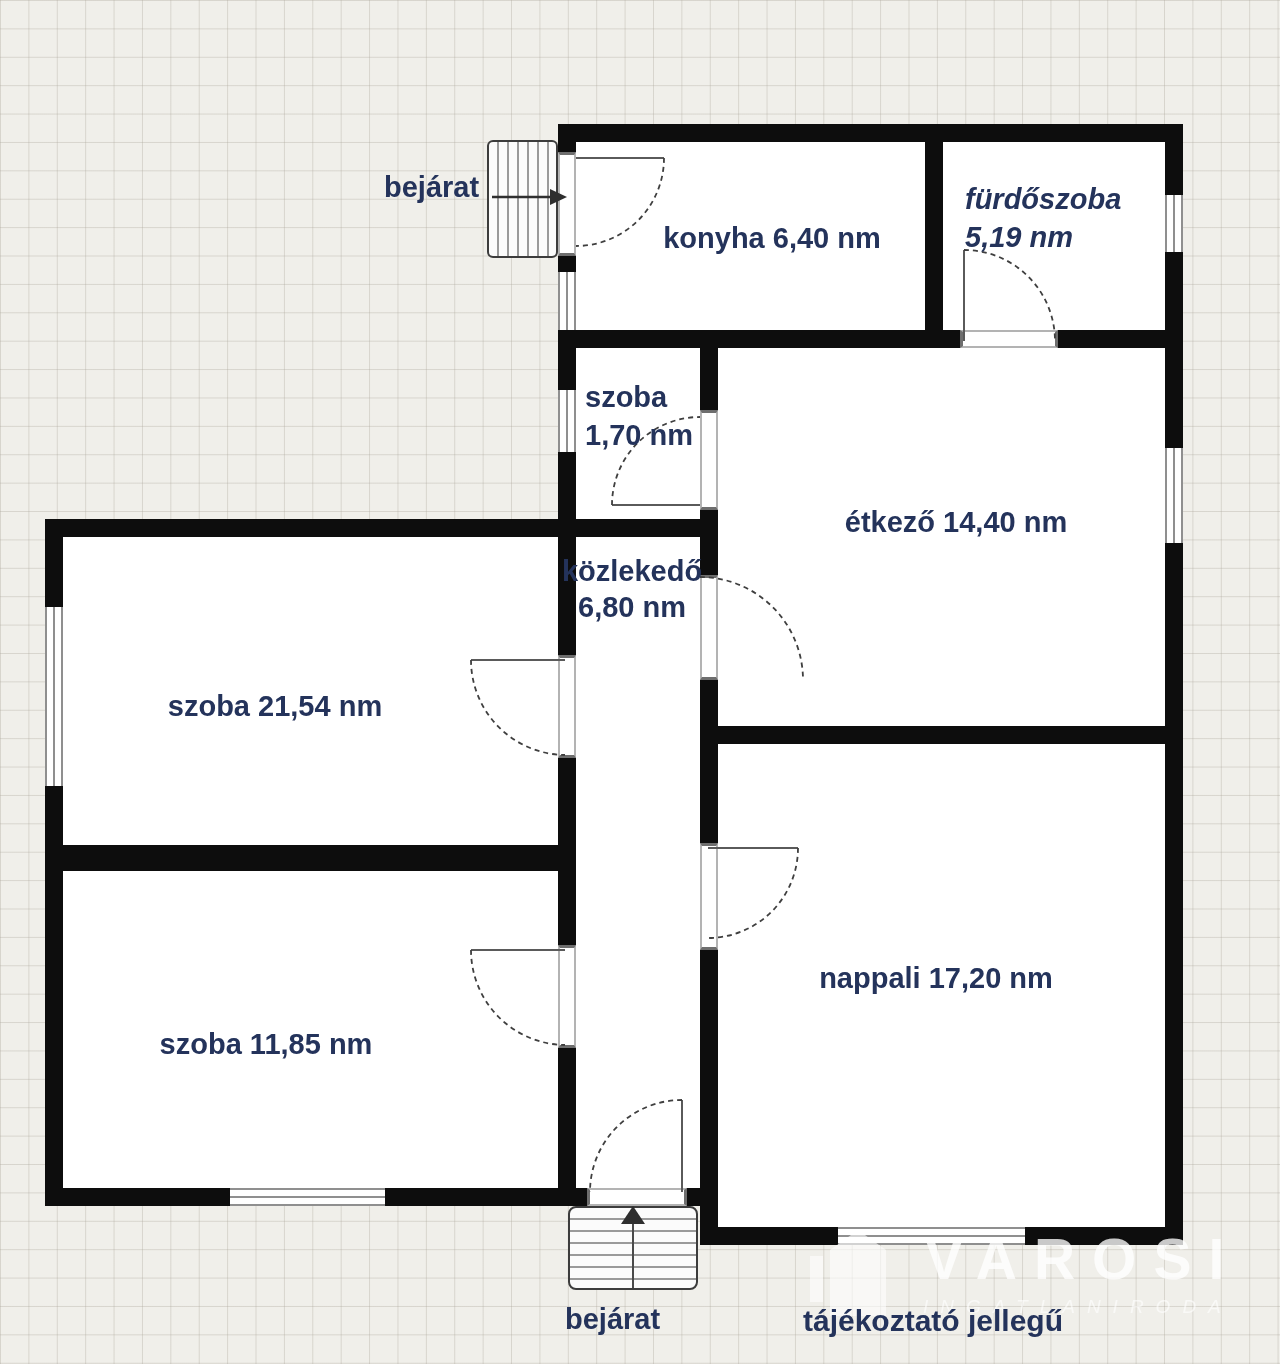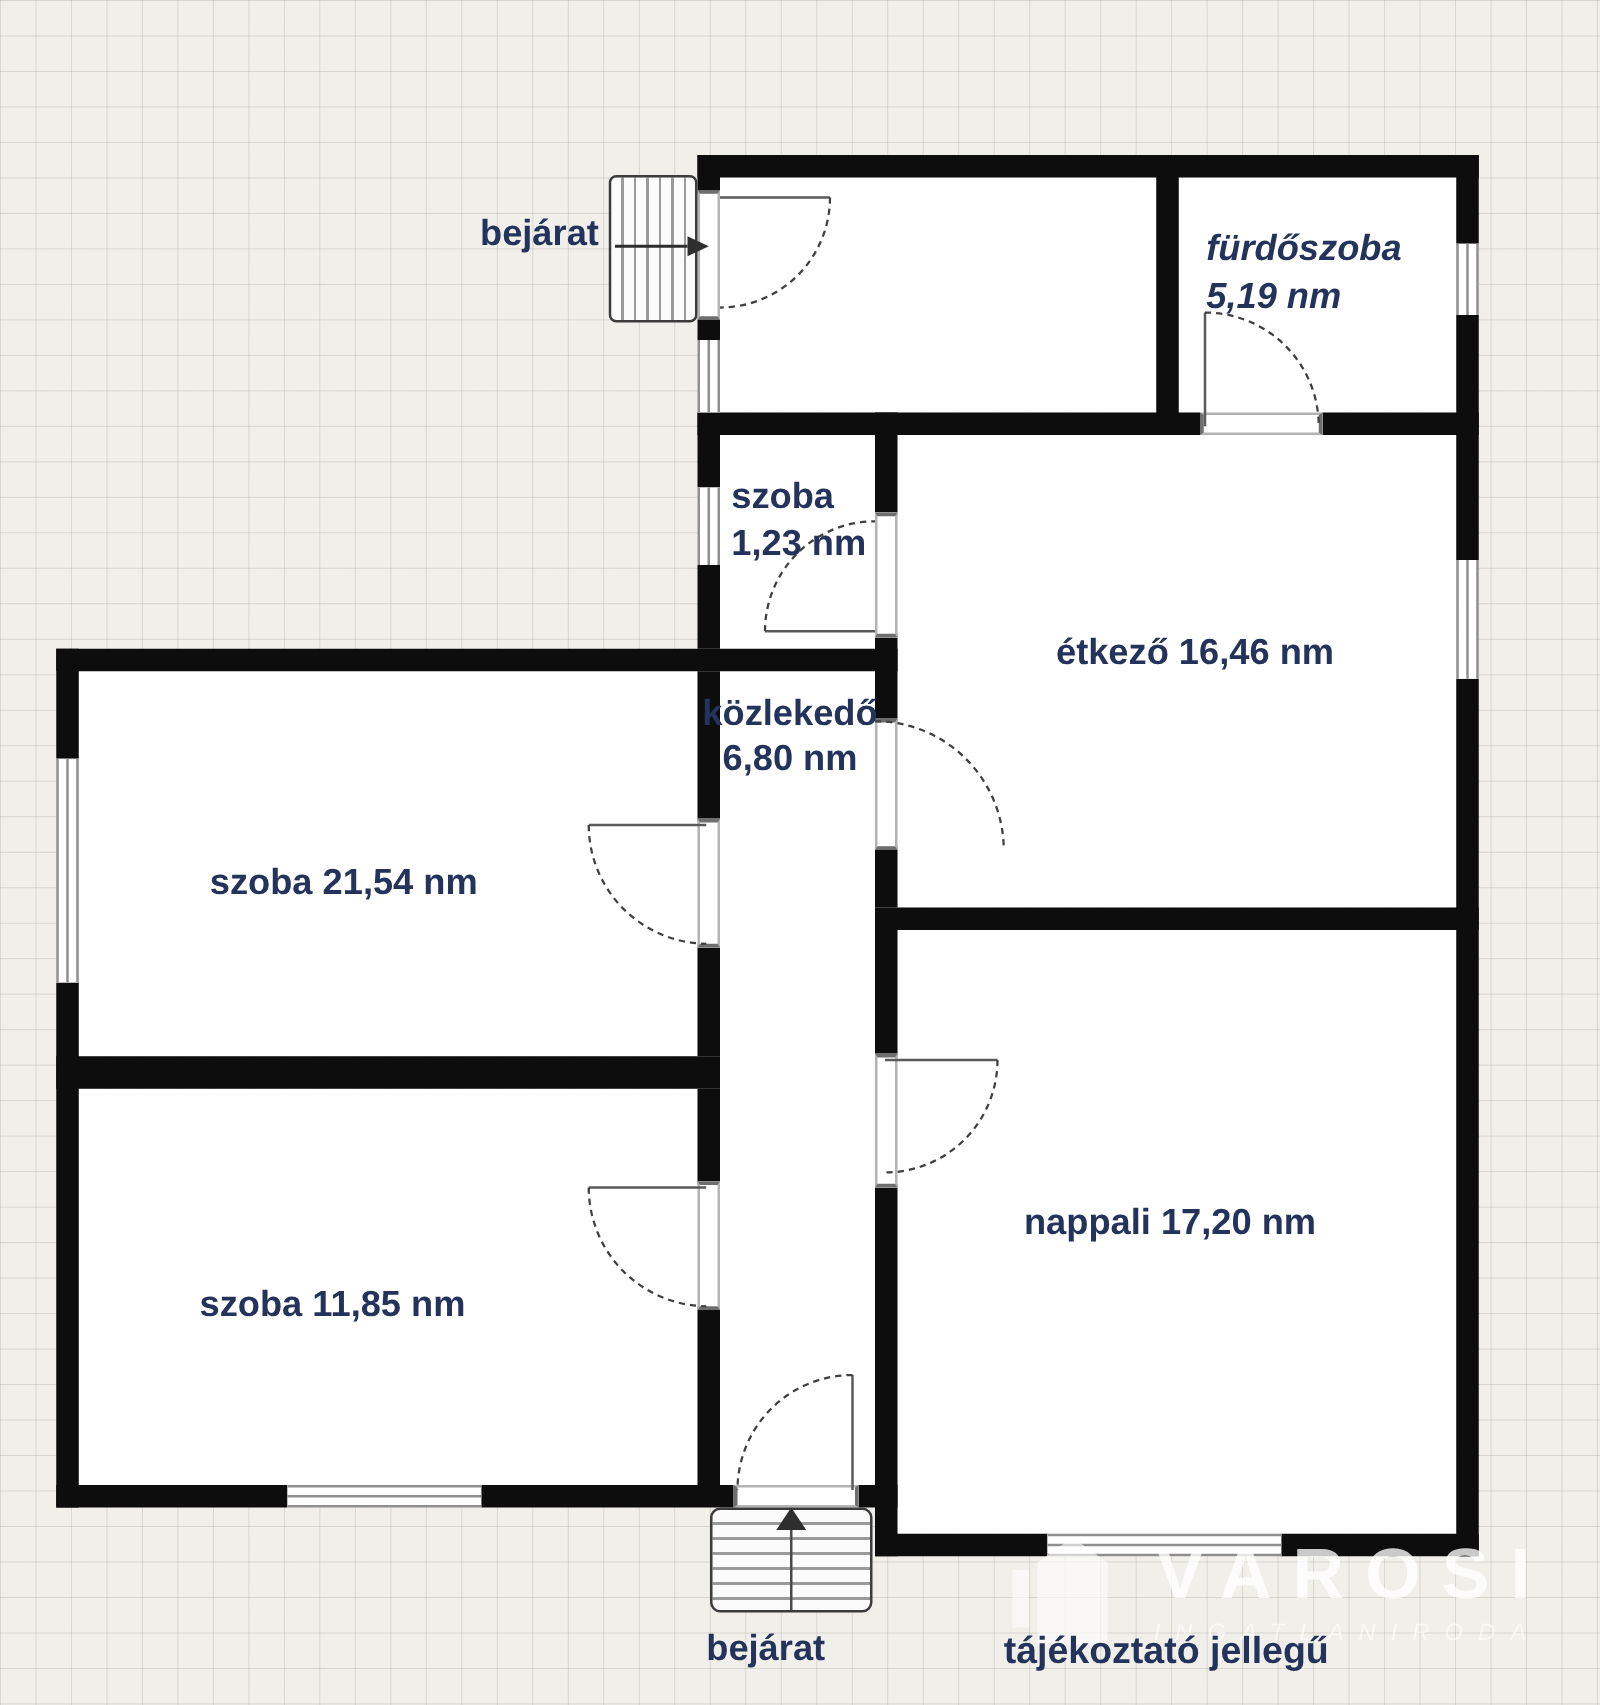--- a/index.html
+++ b/index.html
@@ -123,29 +123,30 @@
     <path class="door-arc" d="M471 950 A95 95 0 0 0 565 1045"></path>
     <path class="door-leaf" d="M708 848 H798"></path>
     <path class="door-arc" d="M798 848 A90 90 0 0 1 708 938"></path>
     <path class="door-leaf" d="M682 1100 V1192"></path>
     <path class="door-arc" d="M682 1100 A92 92 0 0 0 590 1192"></path>
     <line class="arrow-line" x1="492" y1="197" x2="550" y2="197"></line>
     <polygon class="arrow-head" points="550,189 567,197 550,205"></polygon>
     <polygon class="arrow-head" points="621,1224 633,1206 645,1224"></polygon>
   </svg>
 
+  <div class="room-label centered" style="left:772px;top:238px;">konyha 6,40 nm</div>
   <div class="room-label" style="left:965px;top:180px;font-style:italic;">
     <span>fürdőszoba</span><br>
     <span>5,19 nm</span>
   </div>
   <div class="room-label" style="left:585px;top:378px;">
     <span>szoba</span><br>
-    <span>1,23 nm</span>
+    <span>1,70 nm</span>
   </div>
-  <div class="room-label centered" style="left:956px;top:522px;">étkező 16,46 nm</div>
+  <div class="room-label centered" style="left:956px;top:522px;">étkező 14,40 nm</div>
   <div class="room-label centered" style="left:632px;top:589px;line-height:36px;">
     <span>közlekedő</span><br>
     <span>6,80 nm</span>
   </div>
   <div class="room-label centered" style="left:275px;top:706px;">szoba 21,54 nm</div>
   <div class="room-label centered" style="left:266px;top:1044px;">szoba 11,85 nm</div>
   <div class="room-label centered" style="left:936px;top:978px;">nappali 17,20 nm</div>
 
   <div class="room-label" style="left:384px;top:168px;">bejárat</div>
   <div class="room-label" style="left:565px;top:1300px;">bejárat</div>

